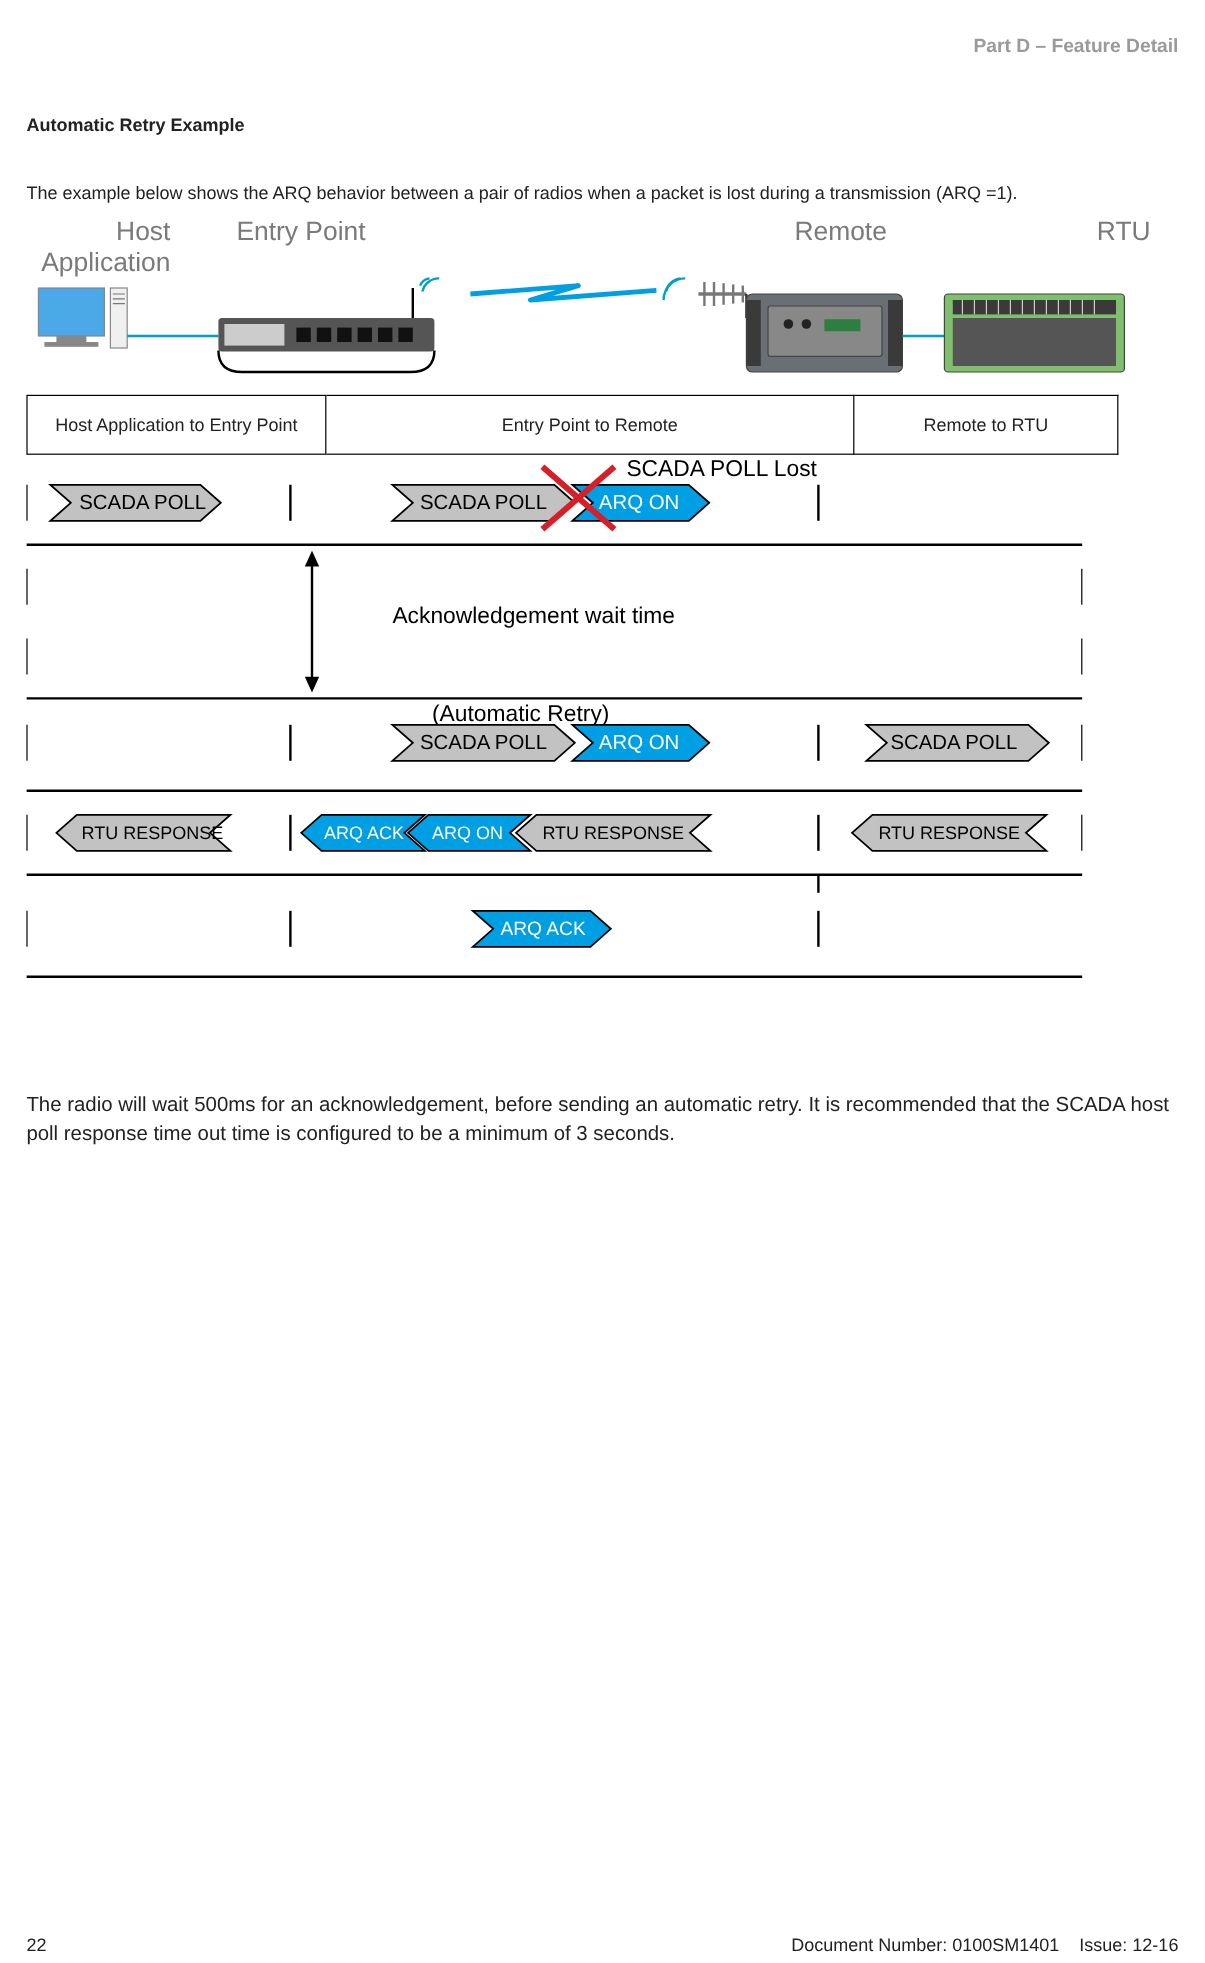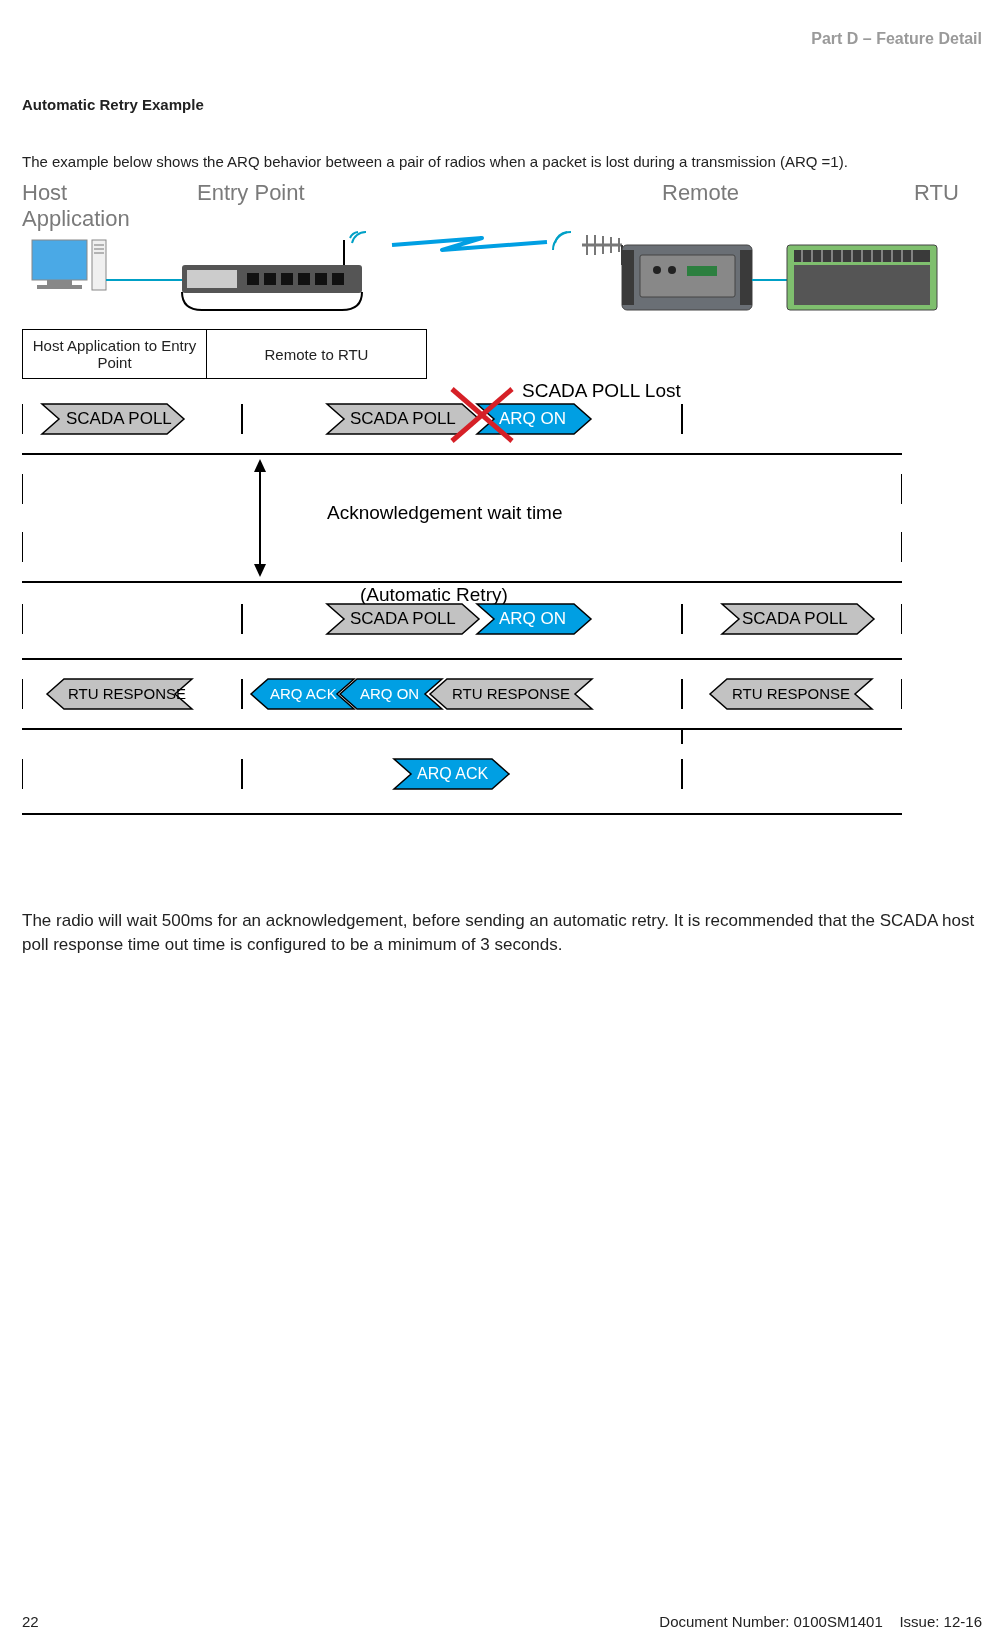--- a/index.html
+++ b/index.html
@@ -43,21 +43,21 @@
     height: 145px;
     position: relative;
     margin-bottom: 4px;
   }
   .dev-label {
     position: absolute;
     font-size: 22px;
     color: #7a7a7a;
     top: 0;
   }
-  .dev-host { left: 0px; width:120px; text-align:left; }
+  .dev-host { left: 0px; width:120px; text-align:right; }
   .dev-entry { left: 175px; }
   .dev-remote { left: 640px; }
   .dev-rtu { left: 892px; }
   .svg-devices {
     position: absolute;
     top: 30px;
     left: 0;
     width: 960px;
     height: 115px;
   }
@@ -70,21 +70,21 @@
   .col-h {
     border:1px solid #000;
     display:flex;
     align-items:center;
     justify-content:center;
     font-size:15px;
     color:#222;
     text-align:center;
     box-sizing:border-box;
   }
-  .col-h1 { width: 185px; }
+  .col-h1 { width: 250px; }
   .col-h2 { width: 440px; border-left:none; }
   .col-h3 { width: 220px; border-left:none; }
 
   .timeline {
     position: relative;
     width: 880px;
     height: 500px;
     margin-top: 0;
     text-decoration: underline;
   }
@@ -198,20 +198,21 @@
             <line x1="870" y1="40" x2="870" y2="52"></line>
           <line x1="880" y1="40" x2="880" y2="52"></line>
             <line x1="890" y1="40" x2="890" y2="52"></line>
         </g>
       </g>
     </svg>
   </div>
 
   <div class="col-headers">
     <div class="col-h col-h1">Host Application to Entry Point</div>
+    <div class="col-h col-h2">Entry Point to Remote</div>
     <div class="col-h col-h3">Remote to RTU</div>
   </div>
 
   <div class="timeline">
     <svg viewBox="0 0 880 500" width="880" height="500">
       <defs>
         <marker id="arrowU" markerWidth="8" markerHeight="8" refX="4" refY="4" orient="auto">
           <path d="M0,8 L4,0 L8,8 Z" fill="#000"></path>
         </marker>
         <marker id="arrowD" markerWidth="8" markerHeight="8" refX="4" refY="4" orient="auto">

